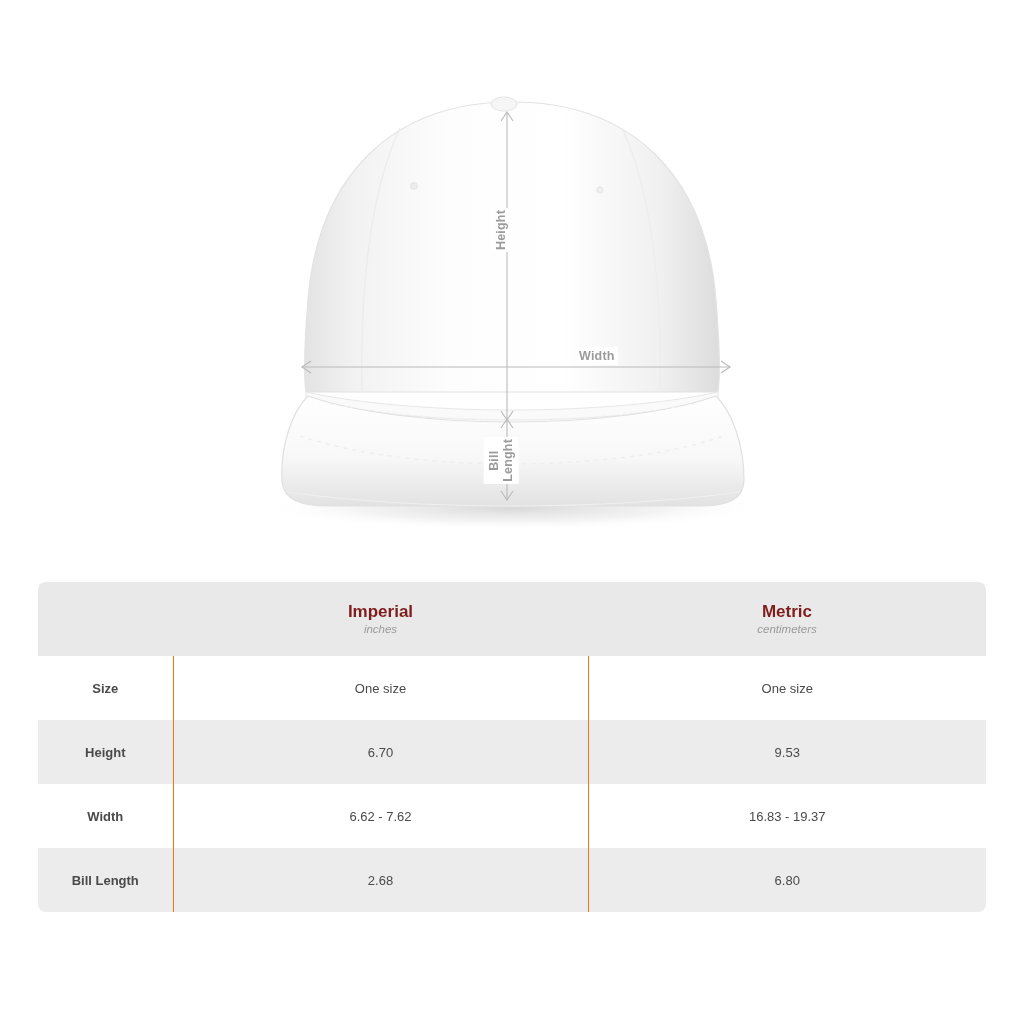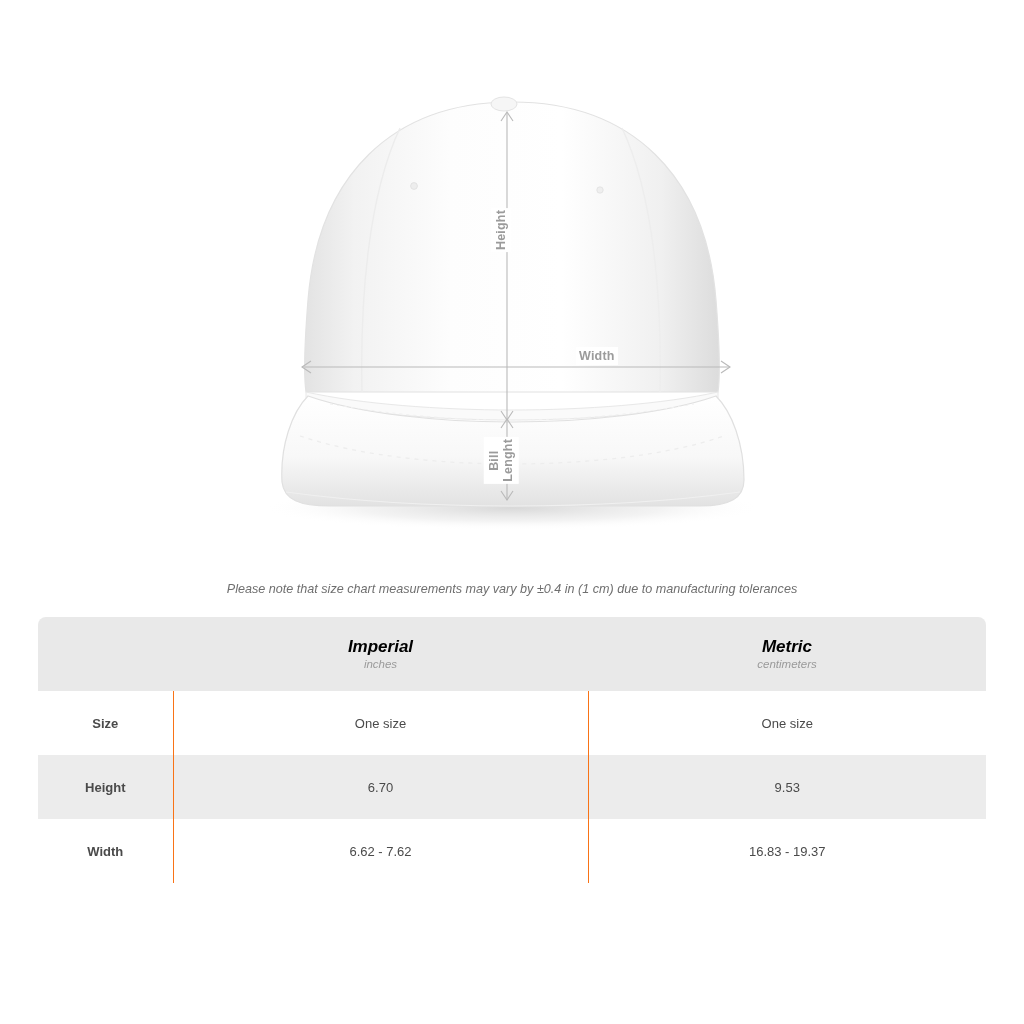--- a/index.html
+++ b/index.html
@@ -83,23 +83,22 @@
   }
   table.size-table tr.head-row td {
     background: #e9e9e9;
     height: 72px;
     vertical-align: middle;
     text-align: center;
     border: none;
   }
   .head-row .unit-sys {
     font-size: 17px;
-    font-style: italic;
-    font-weight: bold;
-    color: #000000;
+    font-weight: bold;
+    color: #7f1d1d;
     line-height: 1.25;
   }
   .head-row .unit-sub {
     font-size: 11.5px;
     font-style: italic;
     color: #9a9a9a;
     line-height: 1.3;
   }
   table.size-table td {
     text-align: center;
@@ -220,21 +219,20 @@
   </svg>
 
   <div class="dim-label vertical" id="label-height">Height</div>
 
   <div class="dim-label" id="label-width">Width</div>
 
   <div class="dim-label vertical" id="label-bill"><span>Bill</span><br><span>Lenght</span></div>
 </div>
 
 <div class="title-block">
-  <p class="note">Please note that size chart measurements may vary by ±0.4 in (1 cm) due to manufacturing tolerances</p>
 </div>
 
 <div class="table-wrap">
   <table class="size-table">
     <colgroup>
       <col class="col-size">
       <col class="col-imp">
       <col class="col-met">
     </colgroup>
     <tbody>
@@ -261,15 +259,20 @@
         <td class="sep-l">6.70</td>
         <td class="sep-l">9.53</td>
       </tr>
 
       <tr class="r-odd">
         <td class="rowhead">Width</td>
         <td class="sep-l">6.62 - 7.62</td>
         <td class="sep-l">16.83 - 19.37</td>
       </tr>
 
+      <tr class="r-even last-row">
+        <td class="rowhead">Bill Length</td>
+        <td class="sep-l">2.68</td>
+        <td class="sep-l">6.80</td>
+      </tr>
     </tbody>
   </table>
 </div>
 
 </body></html>

